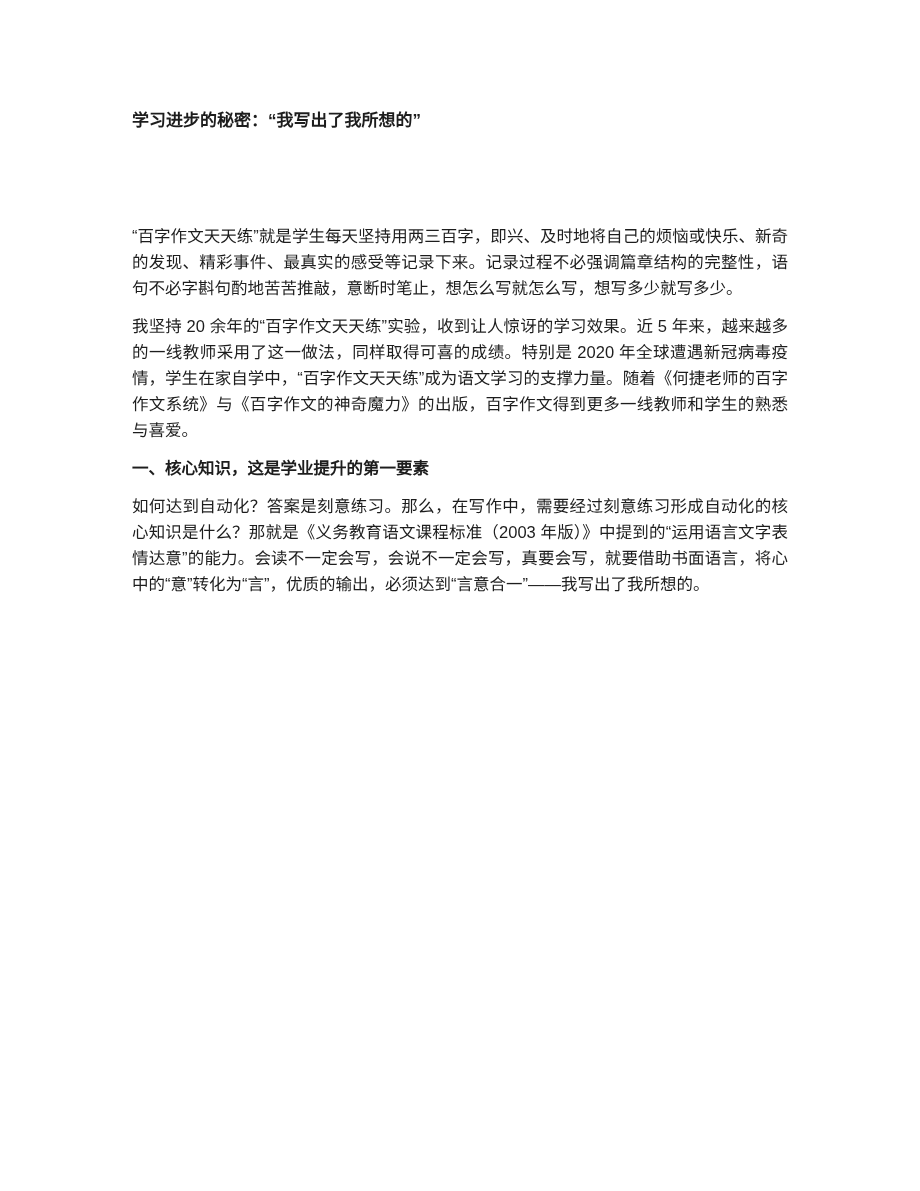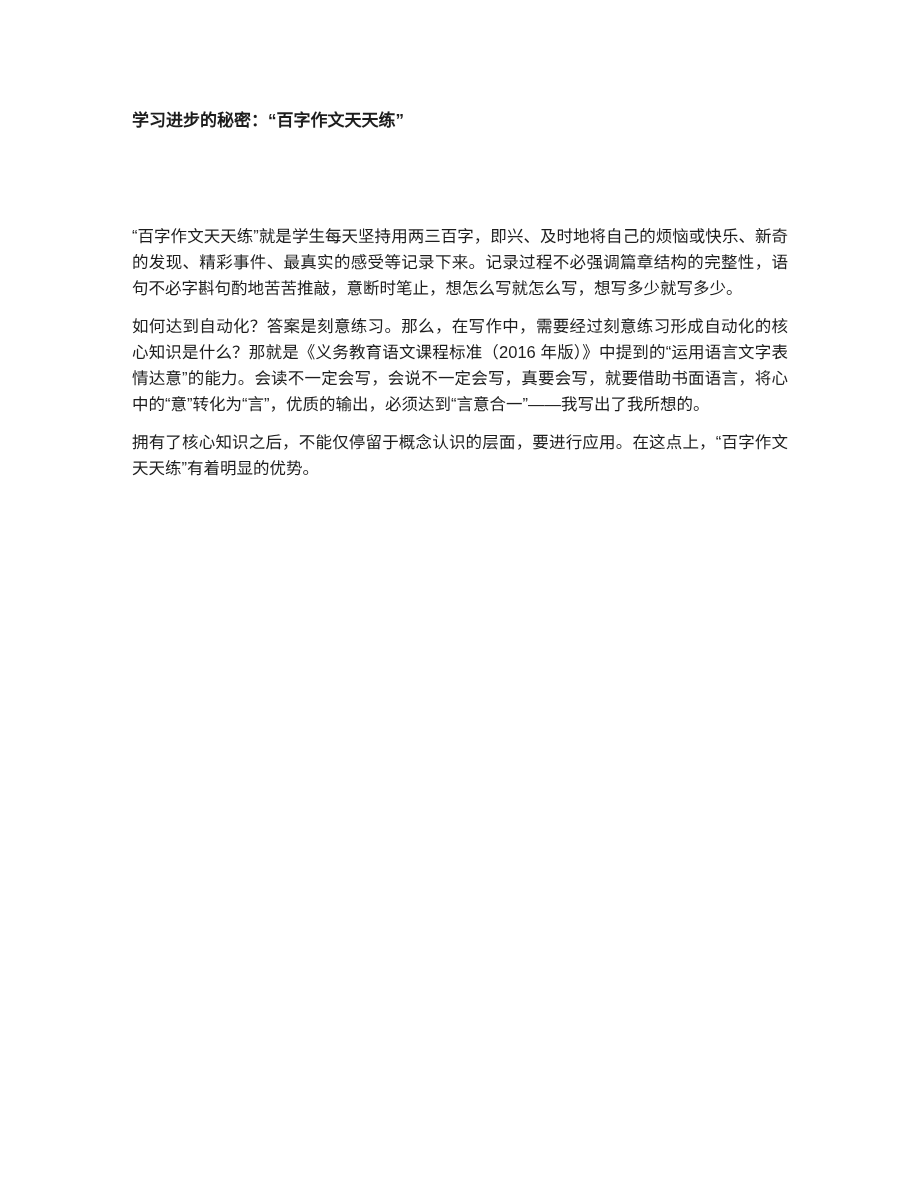--- a/index.html
+++ b/index.html
@@ -43,26 +43,27 @@
     margin-top: 8px;
   }
   .section-heading {
     font-weight: 600;
   }
 </style>
 </head>
 <body>
 
 <div class="page">
-  <h1 class="doc-title">学习进步的秘密：“百字作文天天练”</h1>
+  <h1 class="doc-title">学习进步的秘密：“我写出了我所想的”</h1>
 
   <p class="para">“百字作文天天练”就是学生每天坚持用两三百字，即兴、及时地将自己的烦恼或快乐、新奇的发现、精彩事件、最真实的感受等记录下来。记录过程不必强调篇章结构的完整性，语句不必字斟句酌地苦苦推敲，意断时笔止，想怎么写就怎么写，想写多少就写多少。</p>
 
+  <p class="para">我坚持 20 余年的“百字作文天天练”实验，收到让人惊讶的学习效果。近 5 年来，越来越多的一线教师采用了这一做法，同样取得可喜的成绩。特别是 2020 年全球遭遇新冠病毒疫情，学生在家自学中，“百字作文天天练”成为语文学习的支撑力量。随着《何捷老师的百字作文系统》与《百字作文的神奇魔力》的出版，百字作文得到更多一线教师和学生的熟悉与喜爱。</p>
+
+
+  <h2 class="section-heading">一、核心知识，这是学业提升的第一要素</h2>
+
+
+  <p class="para">如何达到自动化？答案是刻意练习。那么，在写作中，需要经过刻意练习形成自动化的核心知识是什么？那就是《义务教育语文课程标准（2003 年版）》中提到的“运用语言文字表情达意”的能力。会读不一定会写，会说不一定会写，真要会写，就要借助书面语言，将心中的“意”转化为“言”，优质的输出，必须达到“言意合一”——我写出了我所想的。</p>
 
 
 
-
-  <p class="para">如何达到自动化？答案是刻意练习。那么，在写作中，需要经过刻意练习形成自动化的核心知识是什么？那就是《义务教育语文课程标准（2016 年版）》中提到的“运用语言文字表情达意”的能力。会读不一定会写，会说不一定会写，真要会写，就要借助书面语言，将心中的“意”转化为“言”，优质的输出，必须达到“言意合一”——我写出了我所想的。</p>
-
-
-
-  <p class="para">拥有了核心知识之后，不能仅停留于概念认识的层面，要进行应用。在这点上，“百字作文天天练”有着明显的优势。</p>
 </div>
 
 </body></html>

